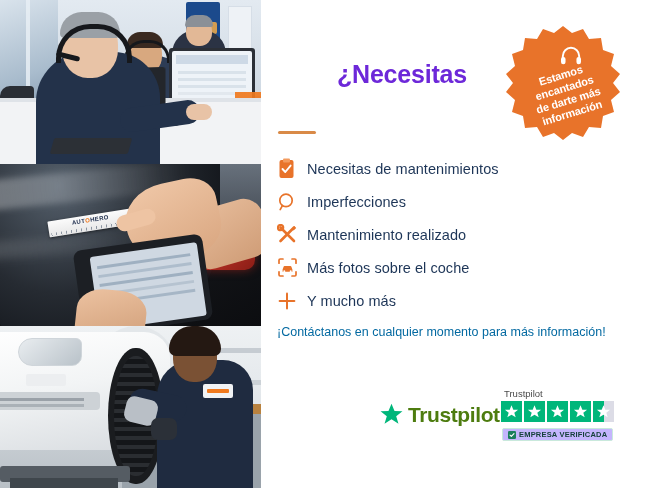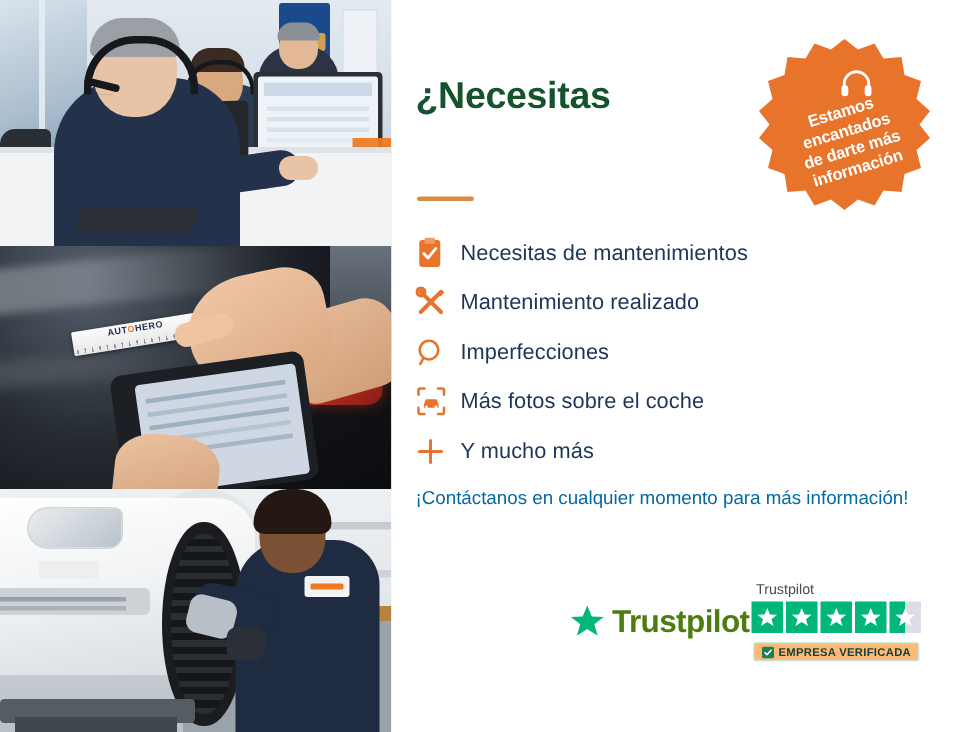--- a/index.html
+++ b/index.html
@@ -98,22 +98,22 @@
   .p3 .mhair{position:absolute;right:40px;top:0px;width:52px;height:30px;background:#241812;border-radius:26px 26px 8px 8px;}
   .p3 .mbadge{position:absolute;right:28px;top:58px;width:30px;height:14px;background:#f1f3f5;border-radius:2px;}
   .p3 .mbadge:after{content:"";position:absolute;left:4px;top:5px;width:22px;height:4px;background:#f07a1f;border-radius:1px;}
   .p3 .marm{position:absolute;right:74px;top:66px;width:58px;height:26px;background:#1f2b40;border-radius:14px;transform:rotate(12deg);}
   .p3 .glove{position:absolute;right:104px;top:72px;width:32px;height:26px;background:#b9bfc6;border-radius:8px;transform:rotate(14deg);}
   .p3 .glove2{position:absolute;right:84px;top:92px;width:26px;height:22px;background:#2b3038;border-radius:7px;}
 
   
   .content{position:relative;flex:1;height:488px;background:#ffffff;}
 
-  .heading{position:absolute;left:16px;top:50px;width:250px;
-    font-size:25px;line-height:1.18;font-weight:700;color:#14532d;letter-spacing:-.2px;}
+  .heading{position:absolute;left:16px;top:60px;width:250px;
+    font-size:25px;line-height:1.18;font-weight:700;color:#6d28d9;letter-spacing:-.2px;text-align:center;}
   .rule{position:absolute;left:17px;top:131px;width:38px;height:3px;background:#d98a47;border-radius:2px;}
 
   
   .badge{position:absolute;left:243px;top:24px;width:118px;height:118px;}
   .badge svg{position:absolute;left:0;top:0;}
   .badge .headset{position:absolute;left:56px;top:22px;width:22px;height:20px;}
   .badge .btext{position:absolute;left:0;top:0;width:118px;height:118px;
     transform:rotate(-17deg);}
   .badge .btext span{position:absolute;left:0;width:118px;text-align:center;
     color:#fff;font-weight:700;font-size:11px;line-height:12px;letter-spacing:-.1px;}
@@ -133,21 +133,21 @@
 
   
   .tp{position:absolute;left:118px;top:388px;width:252px;height:60px;}
   .tp .logo{position:absolute;left:0;top:14px;display:flex;align-items:center;gap:4px;}
   .tp .logo .tpname{font-size:21px;font-weight:700;color:#4d7c0f;letter-spacing:-.4px;}
   .tp .exc{position:absolute;left:125px;top:0px;font-size:9.5px;color:#4b4b4b;}
   .tp .stars{position:absolute;left:122px;top:13px;display:flex;gap:2px;}
   .tp .st{width:21px;height:21px;background:#00b67a;display:flex;align-items:center;justify-content:center;}
   .tp .st.half{background:linear-gradient(90deg,#00b67a 50%,#dcdce6 50%);}
   .tp .verified{position:absolute;left:123px;top:40px;display:flex;align-items:center;gap:3px;
-    background:#fdba74;border:1px solid #c9e9dc;border-radius:2px;padding:1px 5px;}
+    background:#c4b5fd;border:1px solid #c9e9dc;border-radius:2px;padding:1px 5px;}
   .tp .verified .vt{font-size:7.5px;font-weight:700;color:#15403a;letter-spacing:.2px;}
 </style>
 </head>
 <body>
 
 <div class="banner">
 
   <div class="photo-col">
 
     <div class="photo p1">
@@ -256,40 +256,40 @@
             <rect x="2.5" y="2" width="14" height="18" rx="2" fill="#e8732a"></rect>
             <rect x="6" y="0.5" width="7" height="4" rx="1" fill="#f39b5f"></rect>
             <path d="M5.5 11 L8.3 14 L13.6 7.6" fill="none" stroke="#fff" stroke-width="1.9" stroke-linecap="round" stroke-linejoin="round"></path>
           </svg>
         </span>
         <span class="lbl">Necesitas de mantenimientos</span>
       </div>
 
       <div class="li">
         <span class="ic">
+          <svg width="20" height="20" viewBox="0 0 20 20">
+            <circle cx="9" cy="8.4" r="6.2" fill="none" stroke="#e8732a" stroke-width="1.7"></circle>
+            <line x1="5.4" y1="13.6" x2="3.2" y2="17.6" stroke="#e8732a" stroke-width="1.7" stroke-linecap="round"></line>
+          </svg>
+        </span>
+        <span class="lbl">Imperfecciones</span>
+      </div>
+
+      <div class="li">
+        <span class="ic">
           <svg width="21" height="21" viewBox="0 0 21 21">
             <g stroke="#e8732a" stroke-width="2.6" stroke-linecap="round">
               <line x1="3.5" y1="3.5" x2="17" y2="17"></line>
               <line x1="17" y1="3.5" x2="3.5" y2="17"></line>
             </g>
             <circle cx="3.6" cy="3.6" r="2.6" fill="none" stroke="#e8732a" stroke-width="2.2"></circle>
             <path d="M17.4 2.2 l1.8 1.8 -2.6 2.6 -1.8 -1.8 z" fill="#e8732a"></path>
           </svg>
         </span>
         <span class="lbl">Mantenimiento realizado</span>
-      </div>
-
-      <div class="li">
-        <span class="ic">
-          <svg width="20" height="20" viewBox="0 0 20 20">
-            <circle cx="9" cy="8.4" r="6.2" fill="none" stroke="#e8732a" stroke-width="1.7"></circle>
-            <line x1="5.4" y1="13.6" x2="3.2" y2="17.6" stroke="#e8732a" stroke-width="1.7" stroke-linecap="round"></line>
-          </svg>
-        </span>
-        <span class="lbl">Imperfecciones</span>
       </div>
 
       <div class="li">
         <span class="ic">
           <svg width="21" height="21" viewBox="0 0 21 21">
             <g fill="none" stroke="#e8732a" stroke-width="1.7" stroke-linecap="round">
               <path d="M2 6.2 V3.2 a1.2 1.2 0 0 1 1.2 -1.2 H6"></path>
               <path d="M15 2 h2.8 a1.2 1.2 0 0 1 1.2 1.2 V6.2"></path>
               <path d="M19 14.8 v3 a1.2 1.2 0 0 1 -1.2 1.2 H15"></path>
               <path d="M6 19 H3.2 A1.2 1.2 0 0 1 2 17.8 V14.8"></path>

